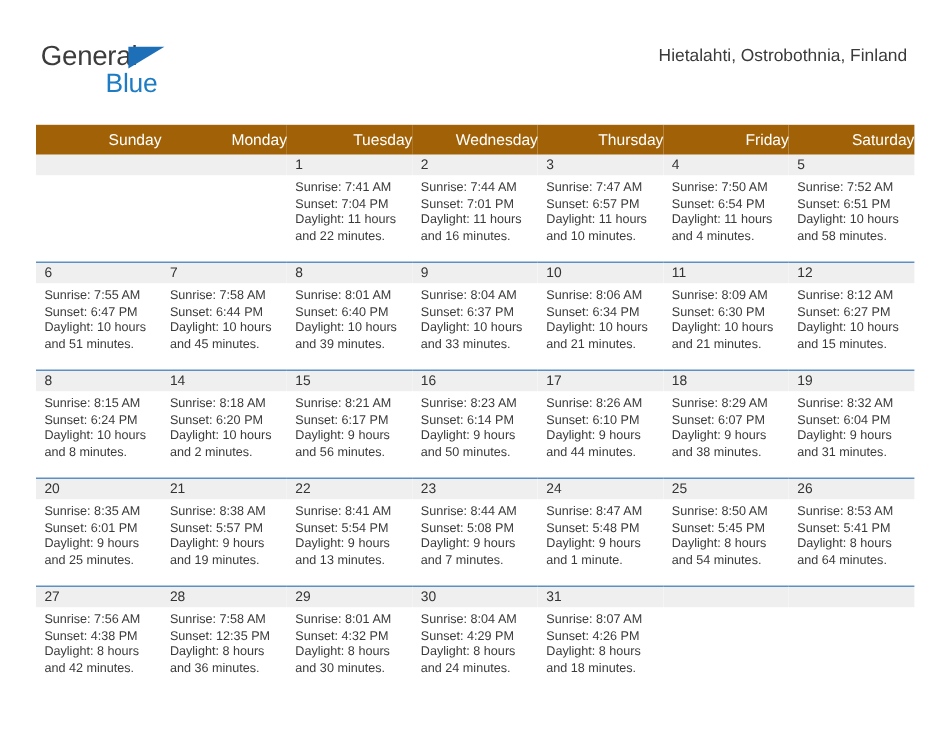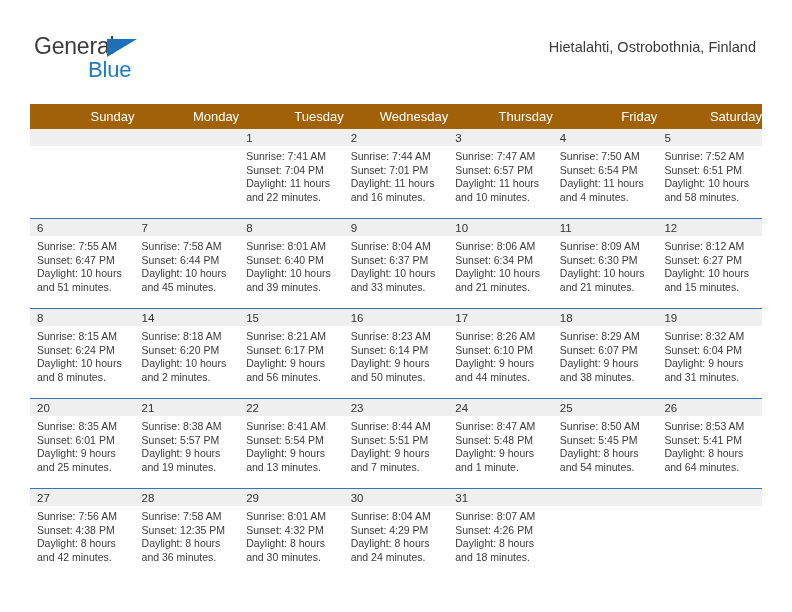--- a/index.html
+++ b/index.html
@@ -386,21 +386,21 @@
                 <div class="line">Sunrise: 8:41 AM</div>
                 <div class="line">Sunset: 5:54 PM</div>
                 <div class="line">Daylight: 9 hours</div>
                 <div class="line">and 13 minutes.</div>
               </div>
             </td>
             <td class="daycell">
               <div class="daynum-band">23</div>
               <div class="info">
                 <div class="line">Sunrise: 8:44 AM</div>
-                <div class="line">Sunset: 5:51 PM</div>
+                <div class="line">Sunset: 5:08 PM</div>
                 <div class="line">Daylight: 9 hours</div>
                 <div class="line">and 7 minutes.</div>
               </div>
             </td>
             <td class="daycell">
               <div class="daynum-band">24</div>
               <div class="info">
                 <div class="line">Sunrise: 8:47 AM</div>
                 <div class="line">Sunset: 5:48 PM</div>
                 <div class="line">Daylight: 9 hours</div>

